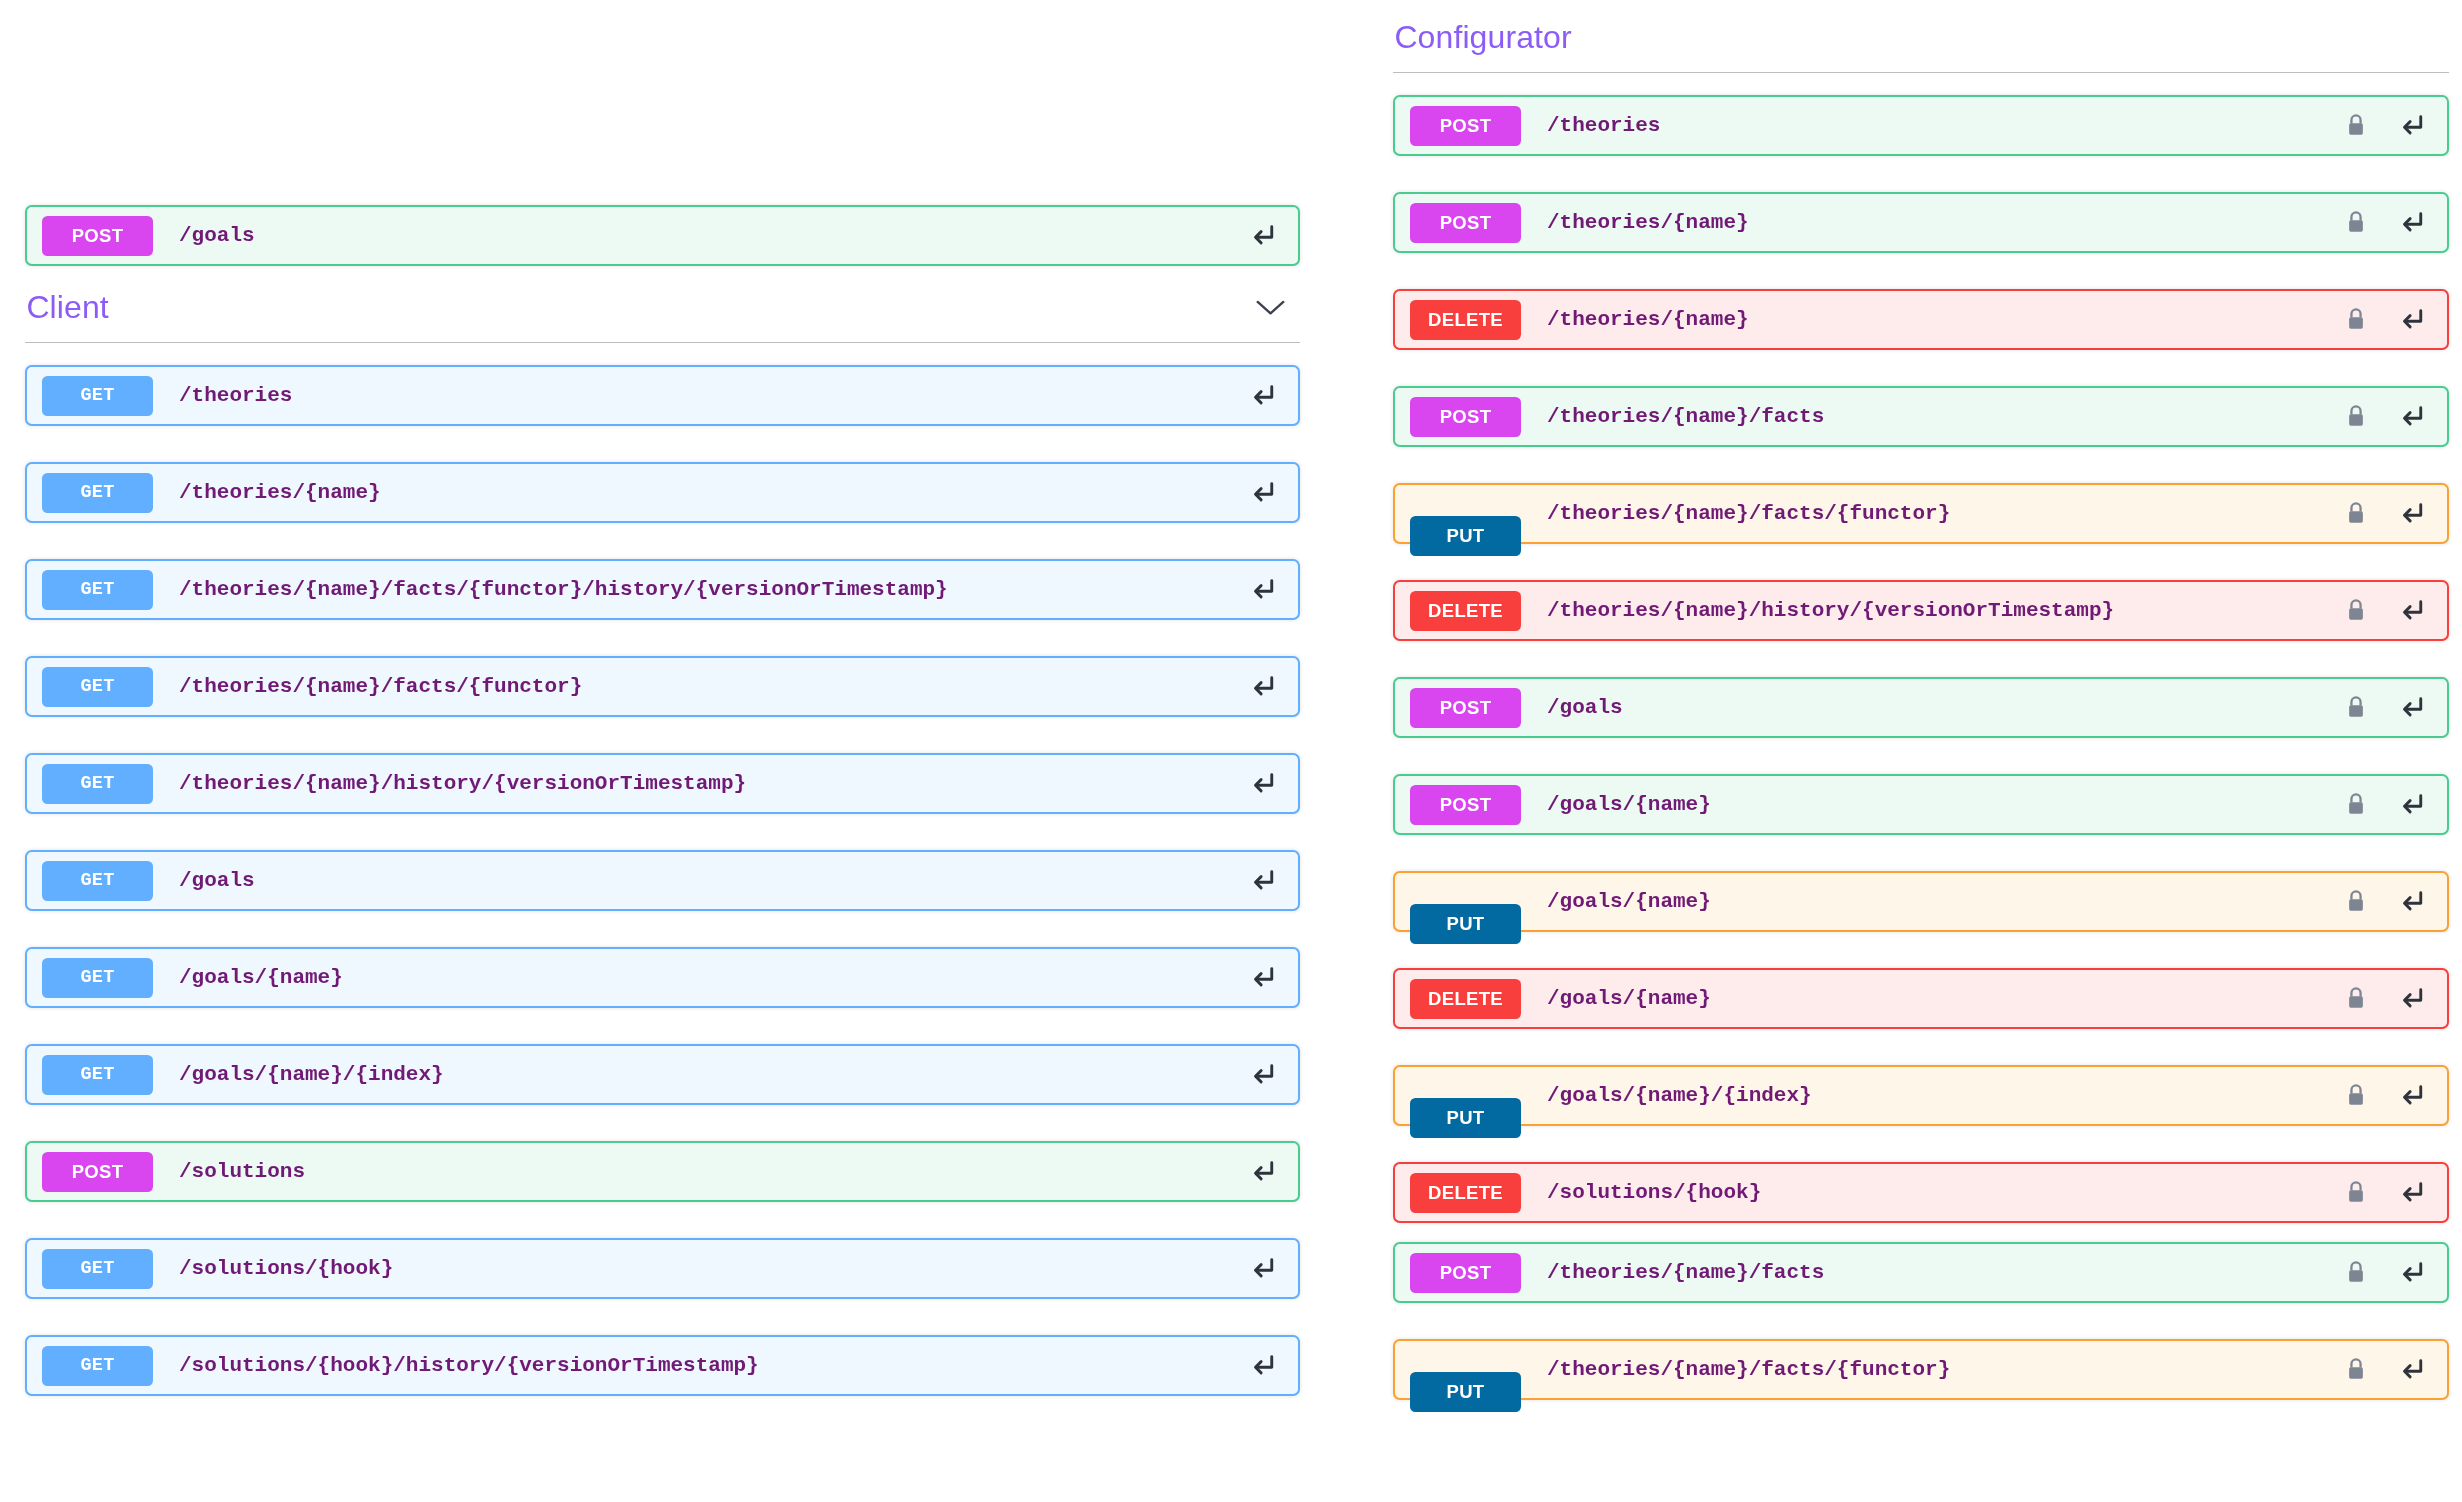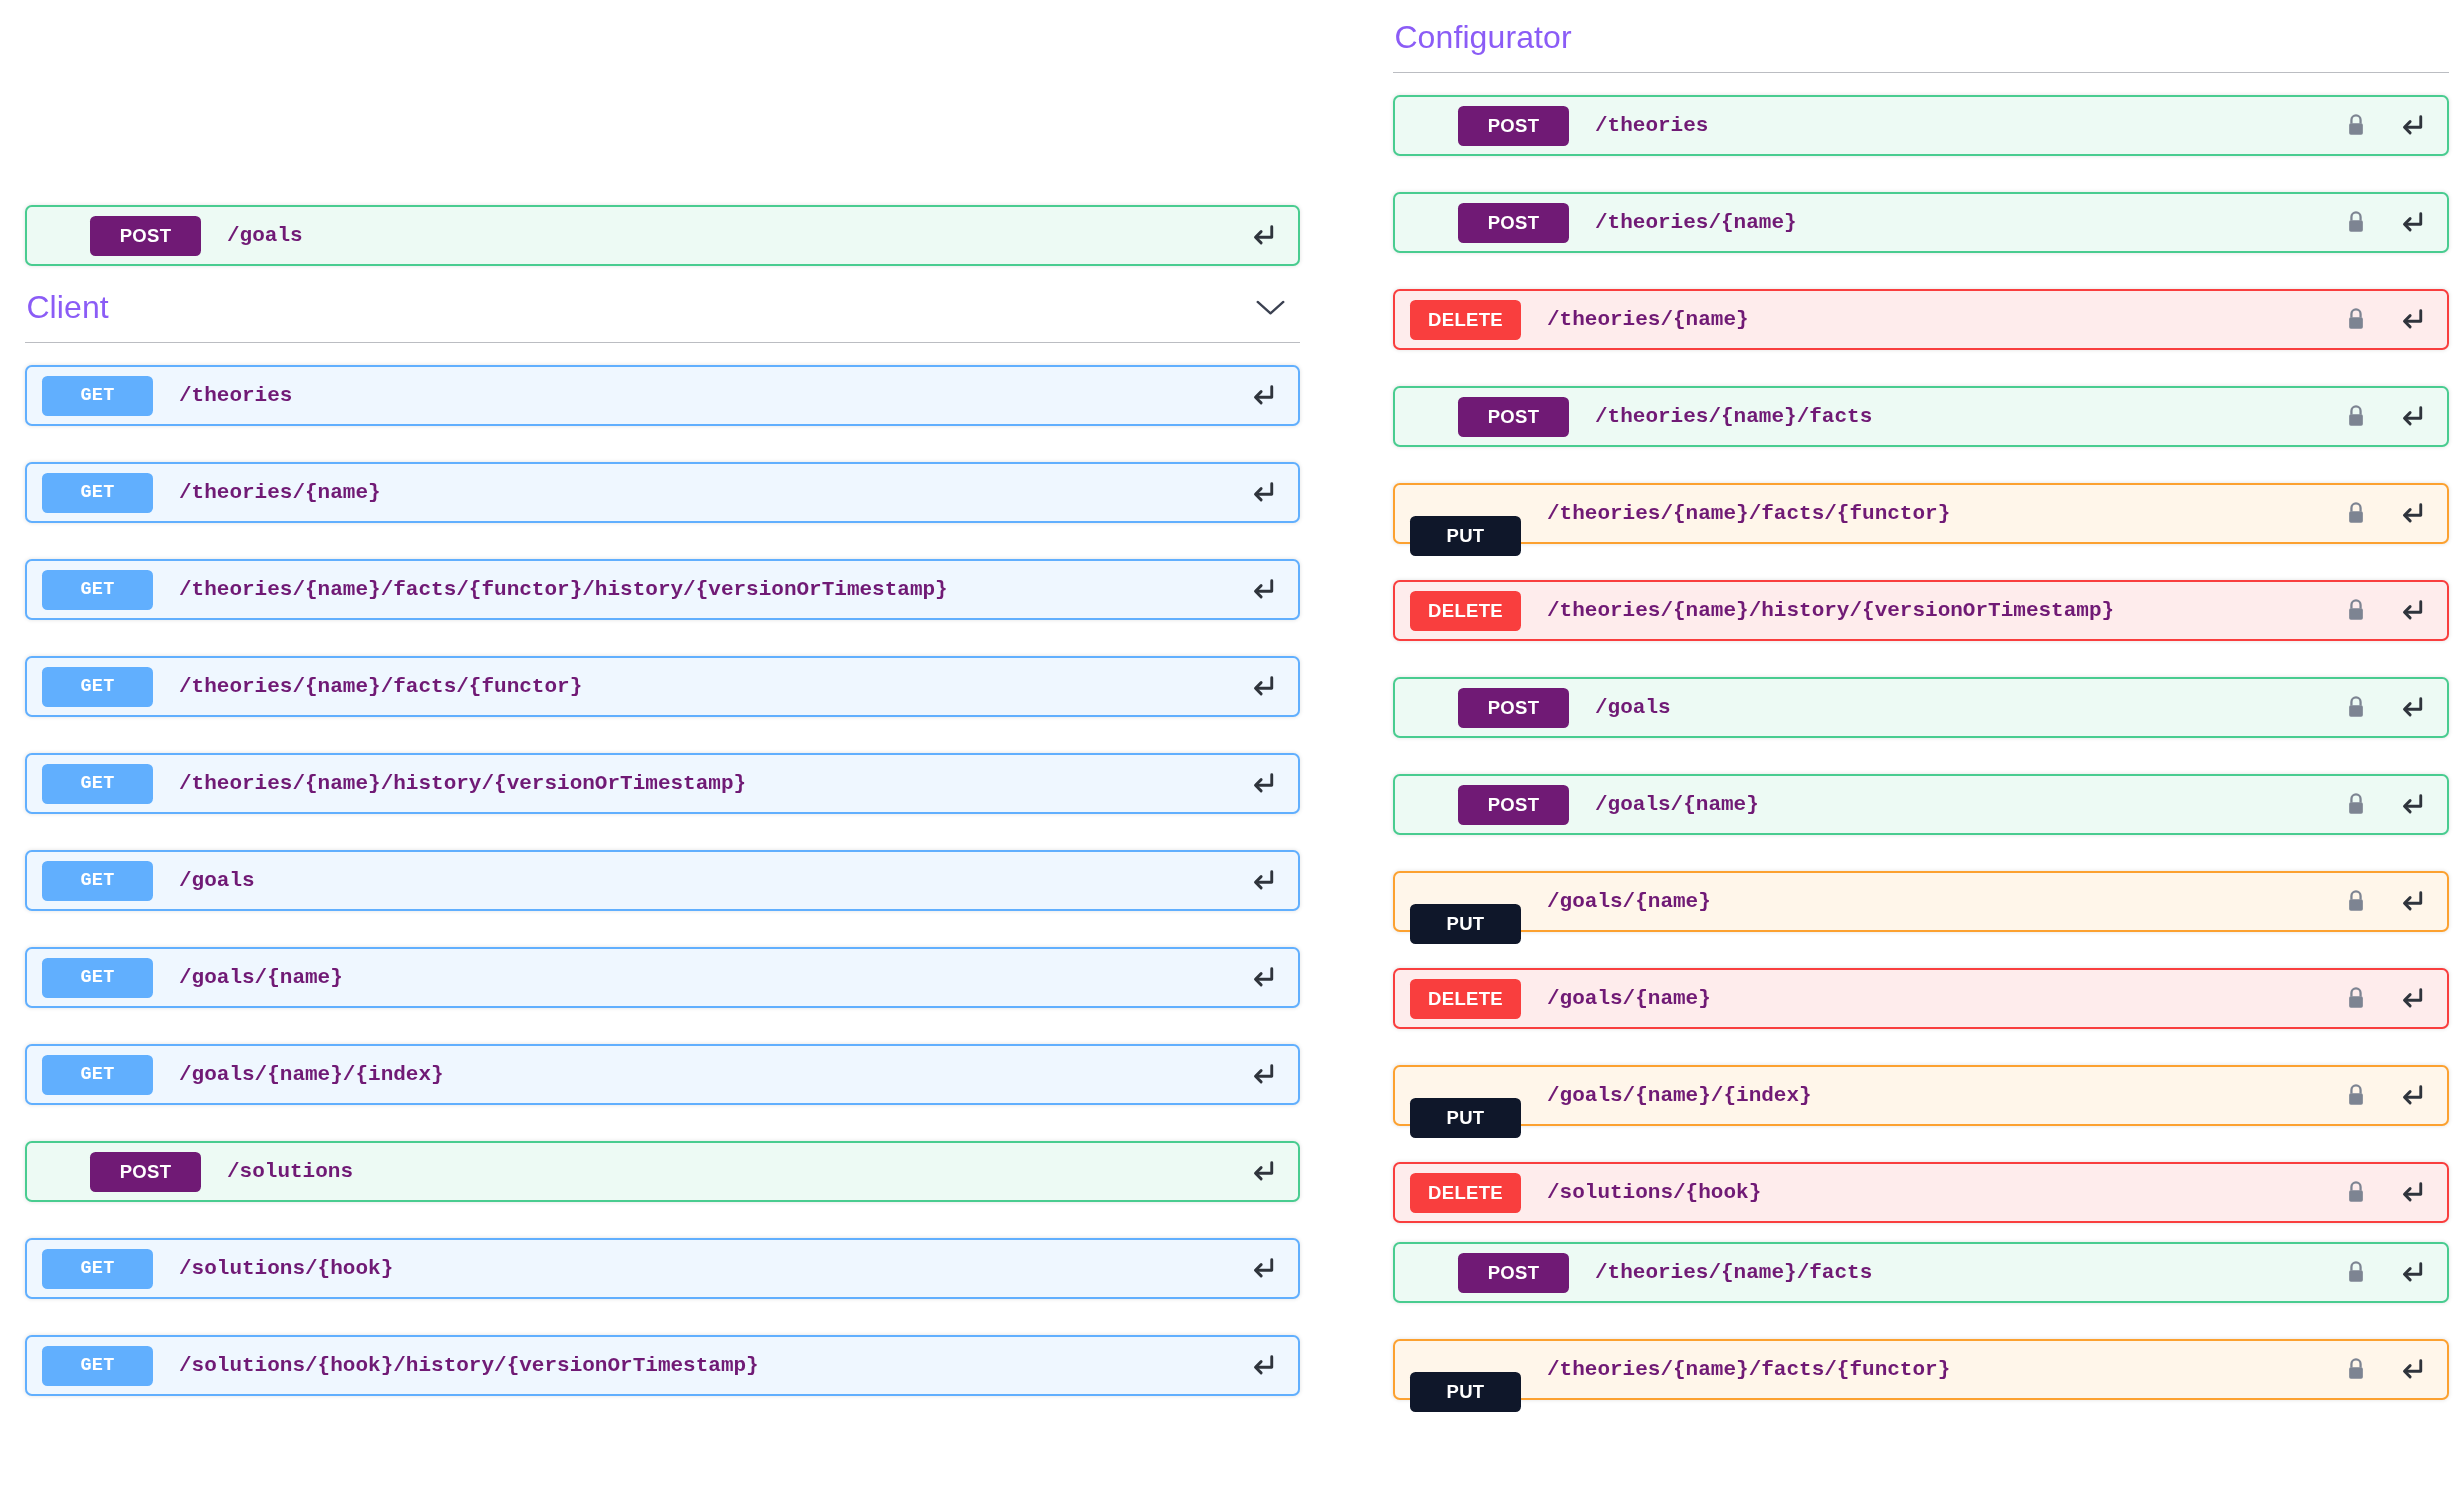--- a/index.html
+++ b/index.html
@@ -54,23 +54,23 @@
     white-space: nowrap; overflow: hidden; text-overflow: ellipsis;
   }
   .row-icons { margin-left: auto; display: flex; align-items: center; gap: 30px; flex: 0 0 auto; }
   .lock  { display: inline-flex; } .lock svg  { width: 22px; height: 25px; }
   .arrow { display: inline-flex; cursor: pointer; } .arrow svg { width: 30px; height: 30px; }
 
   
   .m-get    { background: #eff7ff; border-color: #61affe; }
   .m-get    .method { background: #61affe; font-family: Liberation Mono, monospace; }
   .m-post   { background: #edfaf4; border-color: #49cc90; }
-  .m-post   .method { background: #701a75; margin-left: 48px; }
+  .m-post   .method { background: #d946ef; }
   .m-put    { background: #fff6ea; border-color: #fca130; }
-  .m-put    .method { background: #0f172a; margin-top: 44px; }
+  .m-put    .method { background: #0369a1; margin-top: 44px; }
   .m-delete { background: #feecec; border-color: #f93e3e; }
   .m-delete .method { background: #f93e3e; }
 </style>
 </head>
 <body>
 
 <div class="page">
   <div class="col col-left" id="col-left">
       <section class="api-section">
         <div class="op m-post">

